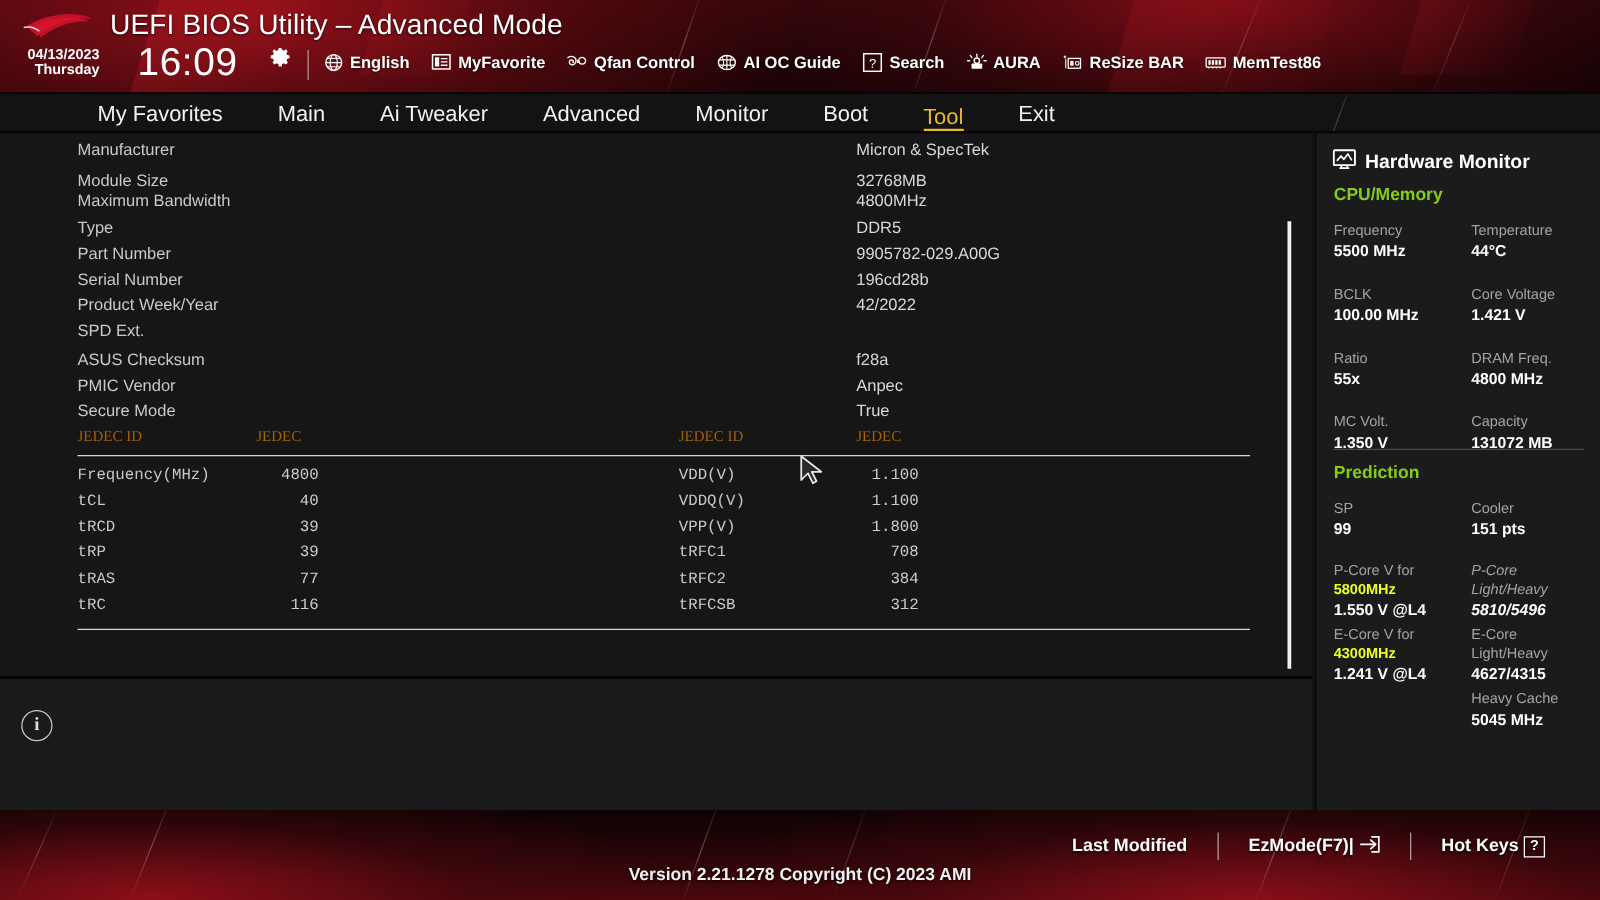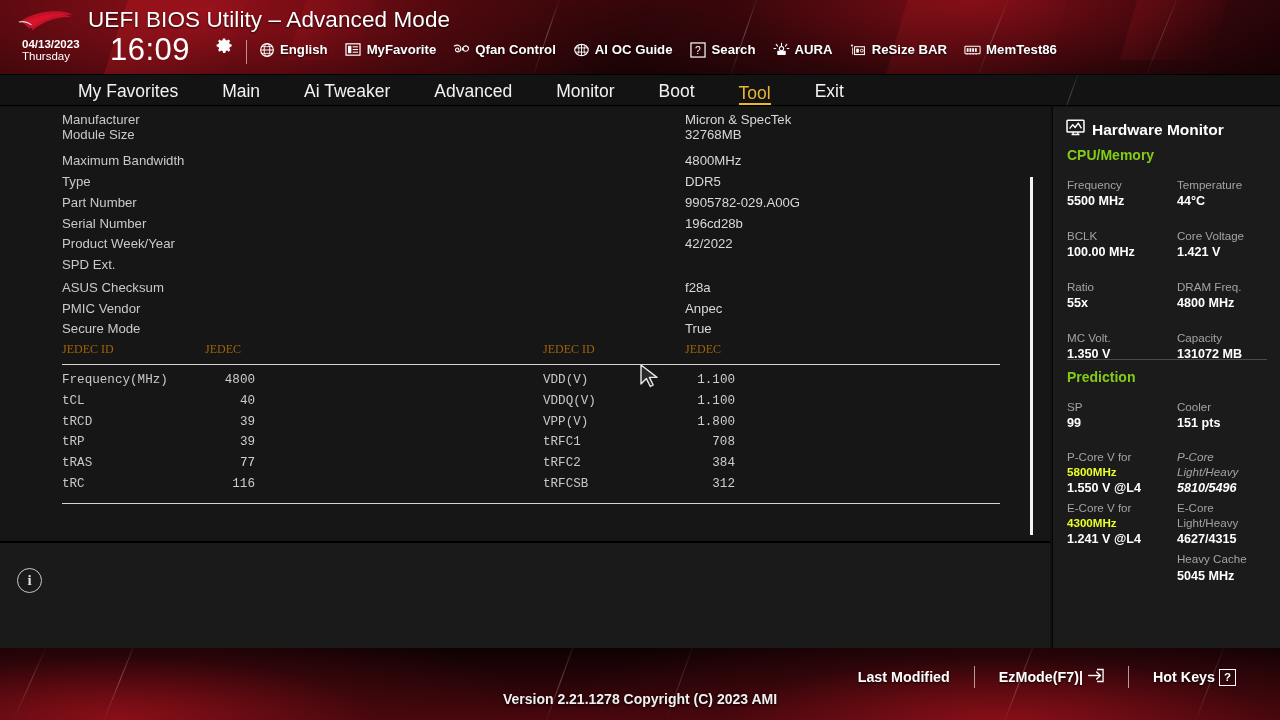--- a/index.html
+++ b/index.html
@@ -47,21 +47,21 @@
 
   .app-title {
     position: absolute; left: 88px; top: 7px;
     font-size: 22.5px; font-weight: 500; color: #fff;
     letter-spacing: .1px;
     text-shadow: 0 1px 2px rgba(0,0,0,.75);
   }
 
   .datewrap { position: absolute; left: 22px; top: 38px; line-height: 1.06; }
   .datewrap .d1 { font-size: 11.5px; font-weight: bold; color: #fff; display:block; }
-  .datewrap .d2 { font-size: 11.5px; font-weight: normal; color: #fff; display:block; }
+  .datewrap .d2 { font-size: 11.5px; font-weight: bold; color: #fff; display:block;text-align:right; }
 
   .clock {
     position: absolute; left: 110px; top: 32px;
     font-size: 31px; font-weight: 300; color: #fff; letter-spacing: .5px;
   }
   .gear-btn { position: absolute; left: 215px; top: 36px; width: 19px; height: 19px; }
 
   .hdr-sep {
     position: absolute; left: 246px; top: 40px;
     width: 1px; height: 24px; background: rgba(255,255,255,.55);
@@ -419,21 +419,21 @@
     </div>
   </div>
 
   <div class="content">
     <div class="listarea">
 
       <div class="row" style="top:5px">
         <span class="k">Manufacturer</span>
         <span class="v">Micron &amp; SpecTek</span>
       </div>
-      <div class="row" style="top:20px">
+      <div class="row" style="top:30px">
         <span class="k">Module Size</span>
         <span class="v">32768MB</span>
       </div>
       <div class="row" style="top:46px">
         <span class="k">Maximum Bandwidth</span>
         <span class="v">4800MHz</span>
       </div>
       <div class="row" style="top:67px">
         <span class="k">Type</span>
         <span class="v">DDR5</span>

